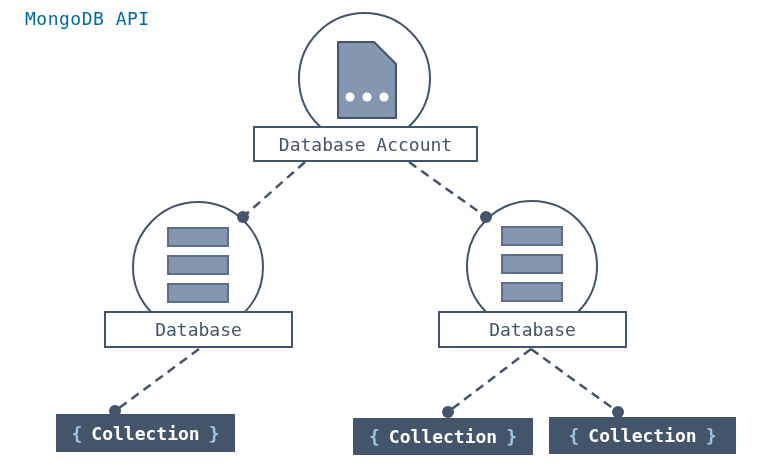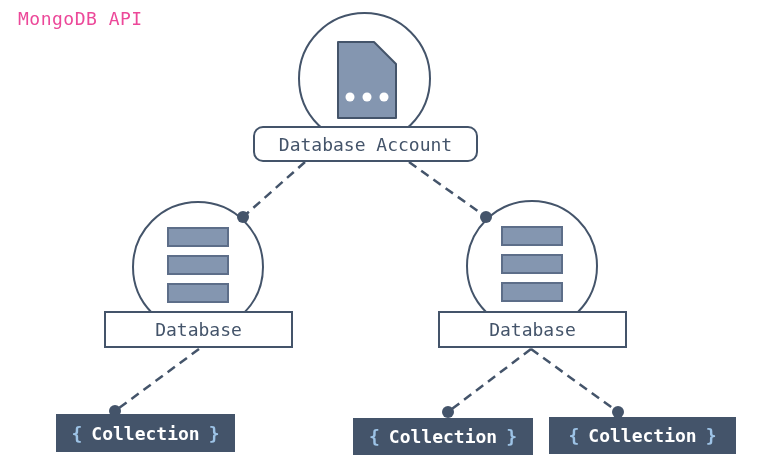--- a/index.html
+++ b/index.html
@@ -7,24 +7,24 @@
   .canvas {
     position: relative;
     width: 757px;
     height: 475px;
     background: #ffffff;
     overflow: hidden;
     font-family: "DejaVu Sans Mono", "Liberation Mono", monospace;
   }
   .diagram-title {
     position: absolute;
-    left: 18px;
+    left: 25px;
     top: 8px;
     font-size: 18px;
-    color: #ec4899;
+    color: #0369a1;
     letter-spacing: 0.5px;
     white-space: pre;
   }
   svg.overlay {
     position: absolute;
     left: 0; top: 0;
     width: 757px; height: 475px;
     z-index: 2;
     pointer-events: none;
   }
@@ -64,21 +64,21 @@
     background: #ffffff;
     border: 2px solid #44546A;
     color: #44546A;
     font-size: 18px;
     display: flex;
     align-items: center;
     justify-content: center;
     white-space: pre;
     z-index: 3;
   }
-  .label-account { left: 253px; top: 126px; width: 225px; height: 36px; border-radius: 10px; }
+  .label-account { left: 253px; top: 126px; width: 225px; height: 36px; }
   .label-db-left { left: 104px; top: 311px; width: 189px; height: 37px; }
   .label-db-right{ left: 438px; top: 311px; width: 189px; height: 37px; }
 
   .collection-box {
     position: absolute;
     background: #44546A;
     color: #ffffff;
     font-size: 18px;
     font-weight: bold;
     display: flex;

